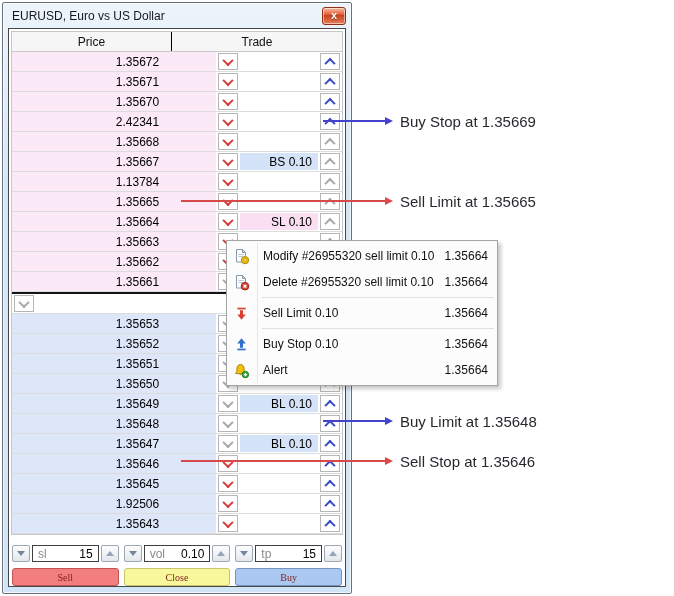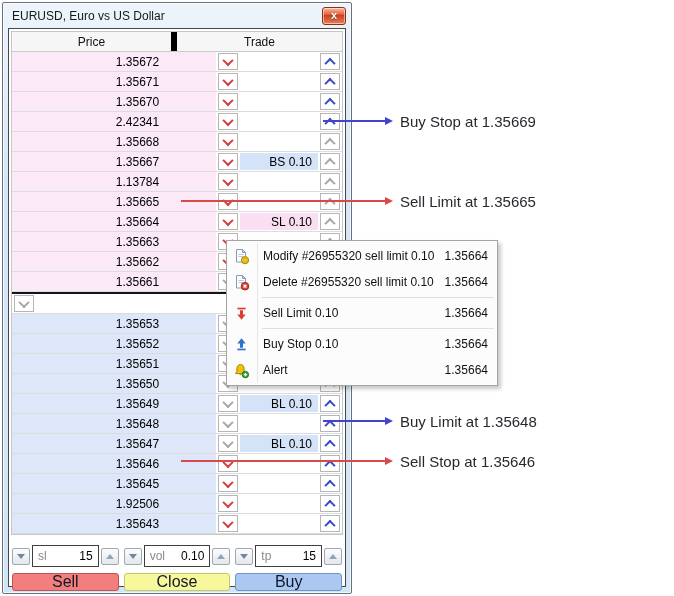--- a/index.html
+++ b/index.html
@@ -19,21 +19,21 @@
              box-shadow:inset 0 0 0 1px rgba(255,255,255,.5);}
   .close-glyph{color:#fff;font-size:11px;font-weight:bold;line-height:1;margin-top:-1px;
                text-shadow:0 1px 1px rgba(0,0,0,.4);}
   .client{position:absolute;left:5px;right:5px;top:25px;bottom:6px;background:#fff;
           border:1px solid #474747;padding:2px;box-sizing:border-box;}
 
   
   .dom-table{border:1px solid #C6C6C6;background:#fff;}
   .dom-header{display:flex;height:19px;background:#F6F6F6;border-bottom:1px solid #C9C9C9;
               font-size:12px;color:#111;align-items:center;}
-  .h-price{width:159px;text-align:center;border-right:6px solid #000000;height:100%;
+  .h-price{width:159px;text-align:center;border-right:1px solid #000000;height:100%;
            display:flex;align-items:center;justify-content:center;}
   .h-trade{flex:1;display:flex;align-items:center;justify-content:center;height:100%;}
   .dom-row{display:flex;height:19px;border-bottom:1px solid #DCDCDC;background:#fff;align-items:stretch;}
   .cell-price{width:157px;display:flex;align-items:center;justify-content:center;
               font-size:12px;color:#000;padding-left:47px;}
   .cell-price.ask{background:#FBE9F8;}
   .cell-price.bid{background:#DEE7F9;}
   .btn-chevron{width:20px;margin:1px 2px;border:1px solid #B6B6B6;background:#FFF;
                display:flex;align-items:center;justify-content:center;box-sizing:border-box;cursor:default;}
   .chev{width:6px;height:6px;display:block;border:0 solid currentColor;}
@@ -49,27 +49,27 @@
   .spread-divider{height:2px;background:#141414;}
 
   
   .spin-row{display:flex;gap:5px;margin:10px 1px 0;}
   .spin-group{flex:1;display:flex;align-items:center;gap:2px;}
   .spin-btn{width:18px;height:17px;border:1px solid #9DA8B4;border-radius:2px;box-sizing:border-box;
             background:linear-gradient(#FDFDFD,#E3E7EB);display:flex;align-items:center;justify-content:center;cursor:default;}
   .tri{width:0;height:0;}
   .tri.down{border-left:4px solid transparent;border-right:4px solid transparent;border-top:5px solid #7386A0;}
   .tri.up{border-left:4px solid transparent;border-right:4px solid transparent;border-bottom:5px solid #93A4B8;}
-  .spin-field{flex:1;height:22px;border:1px solid #3F3F3F;background:#fff;box-sizing:border-box;
+  .spin-field{flex:1;height:17px;border:1px solid #3F3F3F;background:#fff;box-sizing:border-box;
               display:flex;align-items:center;padding:0 5px;font-size:12px;}
   .spin-label{color:#8A8A8A;}
   .spin-value{margin-left:auto;color:#000;}
   .button-row{display:flex;gap:5px;margin:6px 1px 0;}
-  .trade-btn{flex:1;height:18px;border-radius:3px;font-size:16px;color:#0f172a;
-             display:flex;align-items:center;justify-content:center;box-sizing:border-box;cursor:default;}
+  .trade-btn{flex:1;height:18px;border-radius:3px;font-size:10px;color:#7f1d1d;
+             display:flex;align-items:center;justify-content:center;box-sizing:border-box;cursor:default;font-family:Liberation Serif, serif;}
 
   
   .context-menu{position:absolute;left:226px;top:240px;width:272px;background:#FCFCFC;
                 border:1px solid #A4A4A4;box-shadow:3px 3px 4px rgba(0,0,0,.22);
                 padding:2px 0;z-index:30;box-sizing:border-box;}
   .menu-gutter{position:absolute;left:30px;top:2px;bottom:2px;width:1px;background:#E6E6E6;}
   .menu-item{display:flex;align-items:center;height:26px;padding:0 9px 0 5px;font-size:12px;color:#111;}
   .menu-icon{width:18px;display:flex;justify-content:center;margin-right:13px;flex:0 0 18px;}
   .menu-price{margin-left:auto;}
   .menu-sep{height:1px;background:#E0E0E0;margin:2px 3px 2px 35px;}

